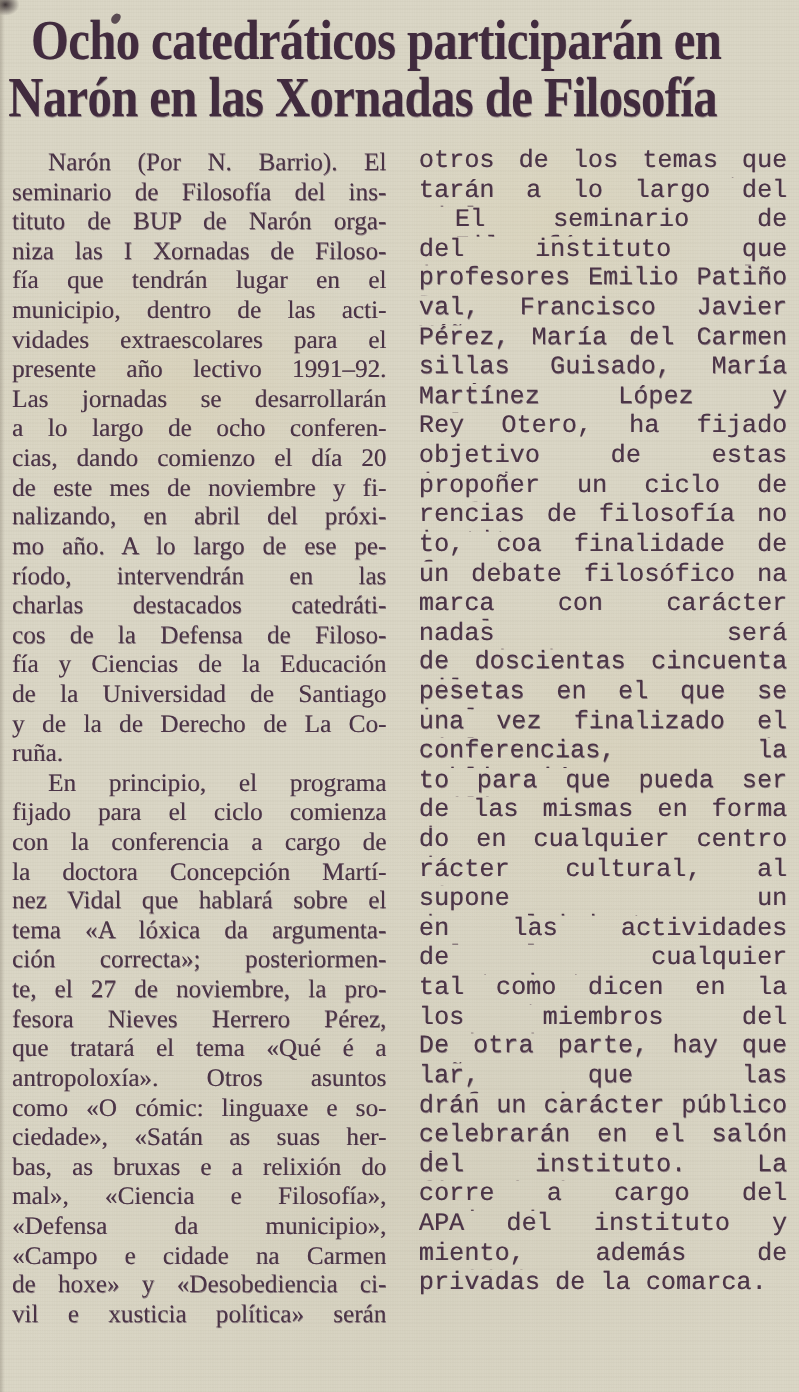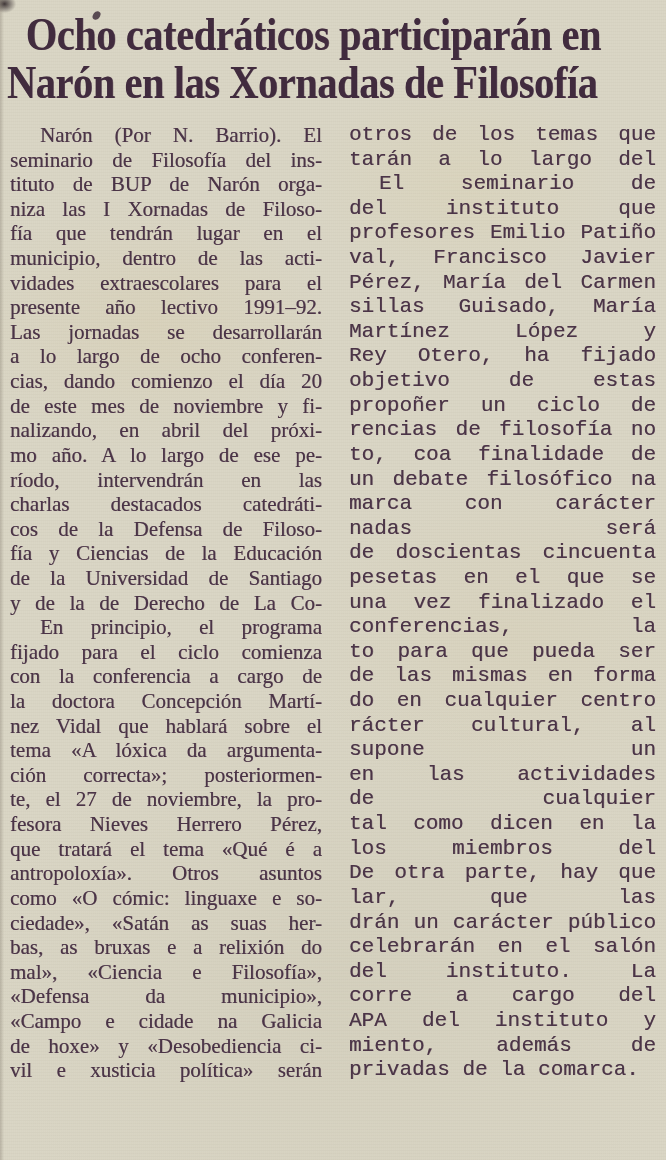--- a/index.html
+++ b/index.html
@@ -98,37 +98,38 @@
       <div class="tline">cias, dando comienzo el día 20</div>
       <div class="tline">de este mes de noviembre y fi-</div>
       <div class="tline">nalizando, en abril del próxi-</div>
       <div class="tline">mo año. A lo largo de ese pe-</div>
       <div class="tline">ríodo, intervendrán en las</div>
       <div class="tline">charlas destacados catedráti-</div>
       <div class="tline">cos de la Defensa de Filoso-</div>
       <div class="tline">fía y Ciencias de la Educación</div>
       <div class="tline">de la Universidad de Santiago</div>
       <div class="tline">y de la de Derecho de La Co-</div>
+      <div class="tline flush">ruña.</div>
       <div class="tline indent">En principio, el programa</div>
       <div class="tline">fijado para el ciclo comienza</div>
       <div class="tline">con la conferencia a cargo de</div>
       <div class="tline">la doctora Concepción Martí-</div>
       <div class="tline">nez Vidal que hablará sobre el</div>
       <div class="tline">tema «A lóxica da argumenta-</div>
       <div class="tline">ción correcta»; posteriormen-</div>
       <div class="tline">te, el 27 de noviembre, la pro-</div>
       <div class="tline">fesora Nieves Herrero Pérez,</div>
       <div class="tline">que tratará el tema «Qué é a</div>
       <div class="tline">antropoloxía». Otros asuntos</div>
       <div class="tline">como «O cómic: linguaxe e so-</div>
       <div class="tline">ciedade», «Satán as suas her-</div>
       <div class="tline">bas, as bruxas e a relixión do</div>
       <div class="tline">mal», «Ciencia e Filosofía»,</div>
       <div class="tline">«Defensa da municipio»,</div>
-      <div class="tline">«Campo e cidade na Galicia</div>
+      <div class="tline">«Campo e cidade na Carmen</div>
       <div class="tline">de hoxe» y «Desobediencia ci-</div>
       <div class="tline">vil e xusticia política» serán</div>
     </div>
 
   <div class="column right">
       <div class="tline">otros de los temas que se tra-</div>
       <div class="tline flush">tarán a lo largo del ciclo.</div>
       <div class="tline indent">El seminario de Filosofía</div>
       <div class="tline">del instituto que integran los</div>
       <div class="tline">profesores Emilio Patiño Do-</div>

